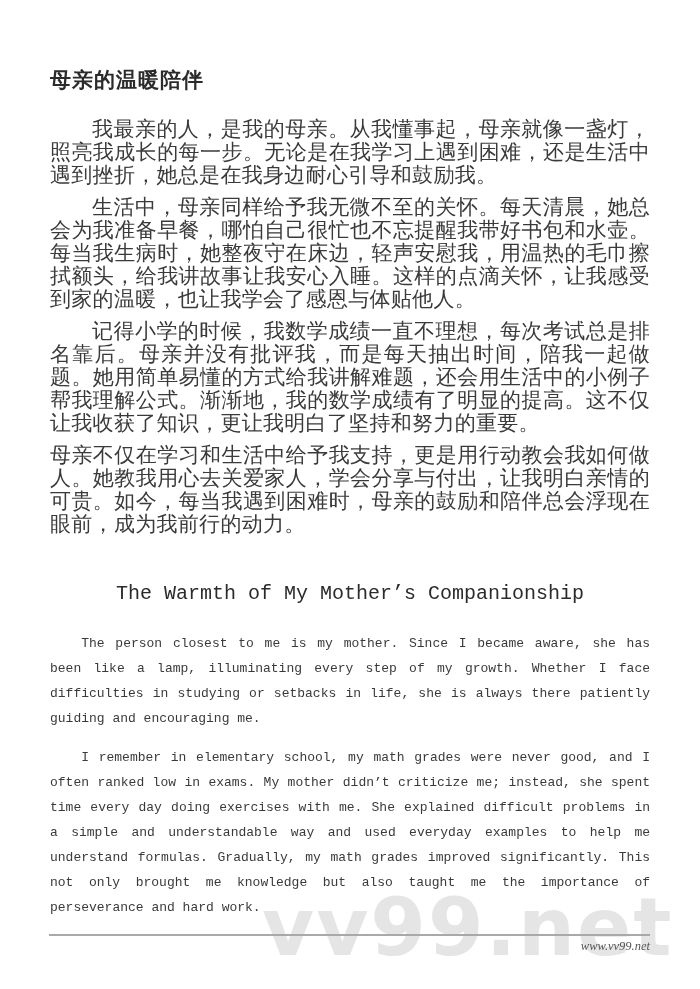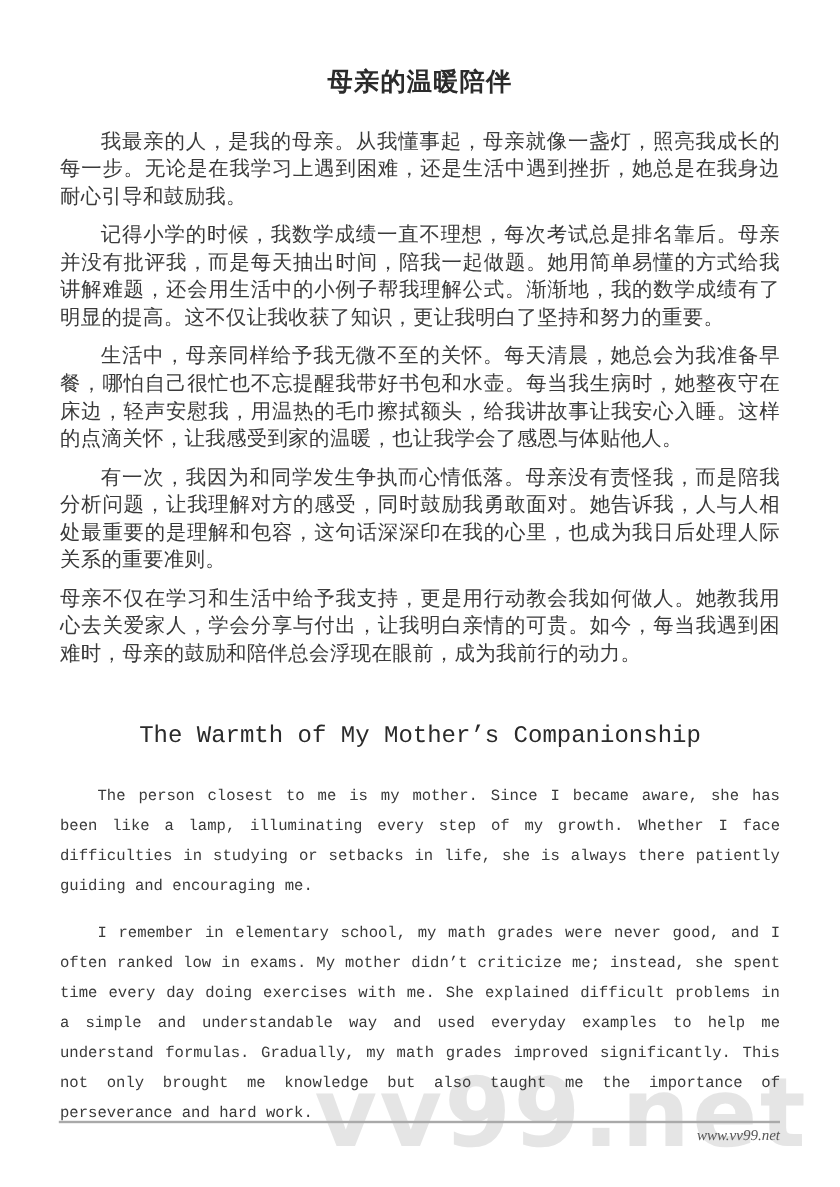--- a/index.html
+++ b/index.html
@@ -17,30 +17,30 @@
     font-family: "Liberation Serif", "DejaVu Serif", serif;
     color: #333333;
   }
   .content {
     position: relative;
     z-index: 1;
     padding: 54px 50px 0 50px;
   }
   
   .cn-title {
-    margin: 0 0 24px 0;
-    text-align: center;
+    margin: 12px 0 24px 0;
+    text-align: left;
     font-size: 21px;
     font-weight: bold;
     color: #2b2b2b;
     letter-spacing: 1px;
   }
   .cn-para {
     margin: 0 0 9px 0;
-    font-size: 17px;
+    font-size: 21px;
     line-height: 23px;
     text-align: justify;
     text-indent: 2em;
     color: #3a3a3a;
     letter-spacing: 0.3px;
   }
   .cn-para.no-indent {
     text-indent: 0;
   }
   
@@ -100,23 +100,22 @@
 <div class="page">
 
   <div class="watermark">vv99.net</div>
 
   <div class="content">
 
     <div>
       <h1 class="cn-title">母亲的温暖陪伴</h1>
       <div>
           <p class="cn-para">我最亲的人，是我的母亲。从我懂事起，母亲就像一盏灯，照亮我成长的每一步。无论是在我学习上遇到困难，还是生活中遇到挫折，她总是在我身边耐心引导和鼓励我。</p>
+          <p class="cn-para">生活中，母亲同样给予我无微不至的关怀。每天清晨，她总会为我准备早餐，哪怕自己很忙也不忘提醒我带好书包和水壶。每当我生病时，她整夜守在床边，轻声安慰我，用温热的毛巾擦拭额头，给我讲故事让我安心入睡。这样的点滴关怀，让我感受到家的温暖，也让我学会了感恩与体贴他人。</p>
           <p class="cn-para">记得小学的时候，我数学成绩一直不理想，每次考试总是排名靠后。母亲并没有批评我，而是每天抽出时间，陪我一起做题。她用简单易懂的方式给我讲解难题，还会用生活中的小例子帮我理解公式。渐渐地，我的数学成绩有了明显的提高。这不仅让我收获了知识，更让我明白了坚持和努力的重要。</p>
-          <p class="cn-para">生活中，母亲同样给予我无微不至的关怀。每天清晨，她总会为我准备早餐，哪怕自己很忙也不忘提醒我带好书包和水壶。每当我生病时，她整夜守在床边，轻声安慰我，用温热的毛巾擦拭额头，给我讲故事让我安心入睡。这样的点滴关怀，让我感受到家的温暖，也让我学会了感恩与体贴他人。</p>
-          <p class="cn-para">有一次，我因为和同学发生争执而心情低落。母亲没有责怪我，而是陪我分析问题，让我理解对方的感受，同时鼓励我勇敢面对。她告诉我，人与人相处最重要的是理解和包容，这句话深深印在我的心里，也成为我日后处理人际关系的重要准则。</p>
           <p class="cn-para no-indent">母亲不仅在学习和生活中给予我支持，更是用行动教会我如何做人。她教我用心去关爱家人，学会分享与付出，让我明白亲情的可贵。如今，每当我遇到困难时，母亲的鼓励和陪伴总会浮现在眼前，成为我前行的动力。</p>
         </div>
     </div>
 
     <div>
       <h2 class="en-title">The Warmth of My Mother’s Companionship</h2>
       <div>
           <p class="en-para">The person closest to me is my mother. Since I became aware, she has been like a lamp, illuminating every step of my growth. Whether I face difficulties in studying or setbacks in life, she is always there patiently guiding and encouraging me.</p>
           <p class="en-para">I remember in elementary school, my math grades were never good, and I often ranked low in exams. My mother didn’t criticize me; instead, she spent time every day doing exercises with me. She explained difficult problems in a simple and understandable way and used everyday examples to help me understand formulas. Gradually, my math grades improved significantly. This not only brought me knowledge but also taught me the importance of perseverance and hard work.</p>
         </div>

